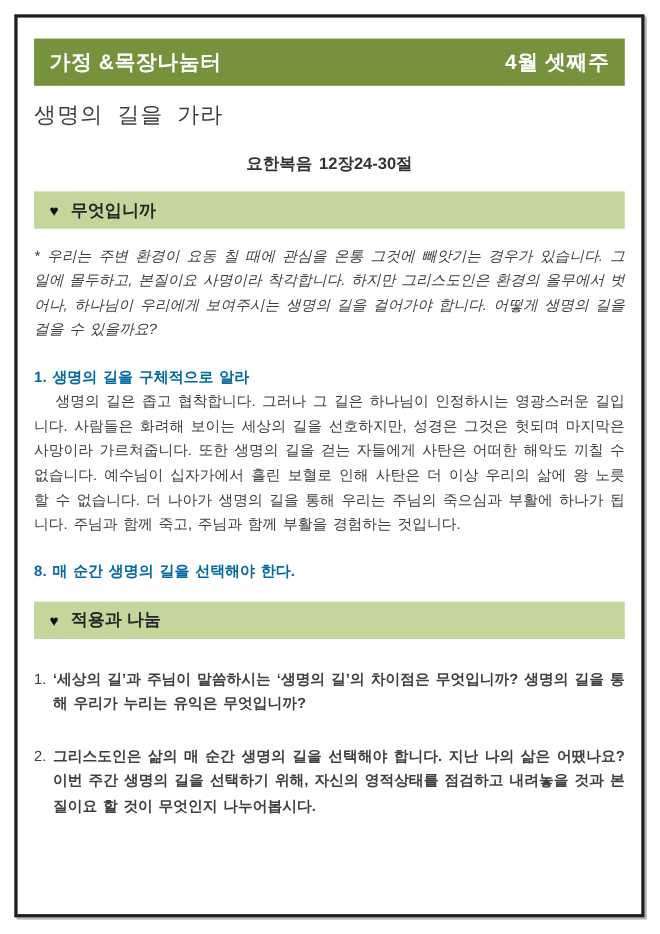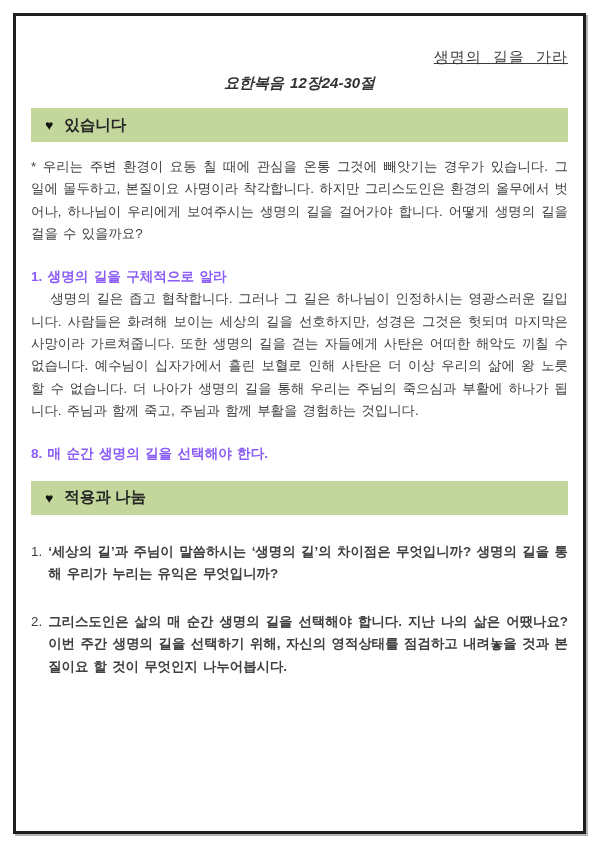--- a/index.html
+++ b/index.html
@@ -25,37 +25,35 @@
     display: flex;
     justify-content: space-between;
     align-items: center;
     padding: 0 14px;
     color: #ffffff;
     font-weight: bold;
     font-size: 19px;
     letter-spacing: 0.5px;
   }
   .title {
-    text-align: right;
-    font-size: 15px;
+    text-align: left;
+    font-size: 20px;
     font-weight: normal;
     color: #3c3c3c;
     margin-top: 13px;
     word-spacing: 6px;
     letter-spacing: 1px;
-    text-decoration: underline;
   }
   .subtitle {
     text-align: center;
     font-size: 15px;
     font-weight: bold;
     color: #333333;
-    margin-top: 7px;
+    margin-top: 22px;
     word-spacing: 2px;
-    font-style: italic;
   }
   .section-bar {
     height: 34px;
     background: #C3D69B;
     display: flex;
     align-items: center;
     gap: 11px;
     padding: 0 14px;
     font-size: 15.5px;
     font-weight: bold;
@@ -63,51 +61,55 @@
     margin-top: 15px;
   }
   .section-bar .heart { font-size: 14px; color: #111111; }
   .body-text {
     font-size: 13.4px;
     line-height: 22.3px;
     color: #3f3f3f;
     text-align: justify;
     word-spacing: 1.5px;
   }
-  .intro { margin-top: 14px; }
+  .intro { margin-top: 14px; font-style: italic; }
   .point { margin-top: 21px; }
   .point-heading {
     font-size: 13.6px;
     line-height: 22.3px;
     font-weight: bold;
-    color: #8b5cf6;
+    color: #0369a1;
     word-spacing: 1.5px;
   }
   .point-body { text-indent: 1.45em; }
   .questions { margin-top: 24px; }
   .question {
     display: flex;
     gap: 6px;
     margin-top: 26px;
   }
   .q-num { flex: 0 0 auto; }
   .q-text { flex: 1 1 auto; font-weight: bold; }
 </style>
 </head>
 <body>
 
 <div class="frame">
 
+  <div class="header-bar">
+    <span>가정 &amp;목장나눔터</span>
+    <span>4월 셋째주</span>
+  </div>
 
   <h1 class="title">생명의 길을 가라</h1>
   <div class="subtitle">요한복음 12장24-30절</div>
 
   <div class="section-bar">
     <span class="heart">♥</span>
-    <span>있습니다</span>
+    <span>무엇입니까</span>
   </div>
 
   <p class="body-text intro">* 우리는 주변 환경이 요동 칠 때에 관심을 온통 그것에 빼앗기는 경우가 있습니다. 그 일에 몰두하고, 본질이요 사명이라 착각합니다. 하지만 그리스도인은 환경의 올무에서 벗어나, 하나님이 우리에게 보여주시는 생명의 길을 걸어가야 합니다. 어떻게 생명의 길을 걸을 수 있을까요?</p>
 
   <div class="point">
     <div class="point-heading">1. 생명의 길을 구체적으로 알라</div>
     <p class="body-text point-body">생명의 길은 좁고 협착합니다. 그러나 그 길은 하나님이 인정하시는 영광스러운 길입니다. 사람들은 화려해 보이는 세상의 길을 선호하지만, 성경은 그것은 헛되며 마지막은 사망이라 가르쳐줍니다. 또한 생명의 길을 걷는 자들에게 사탄은 어떠한 해악도 끼칠 수 없습니다. 예수님이 십자가에서 흘린 보혈로 인해 사탄은 더 이상 우리의 삶에 왕 노릇 할 수 없습니다. 더 나아가 생명의 길을 통해 우리는 주님의 죽으심과 부활에 하나가 됩니다. 주님과 함께 죽고, 주님과 함께 부활을 경험하는 것입니다.</p>
   </div>
 
   <div class="point">

